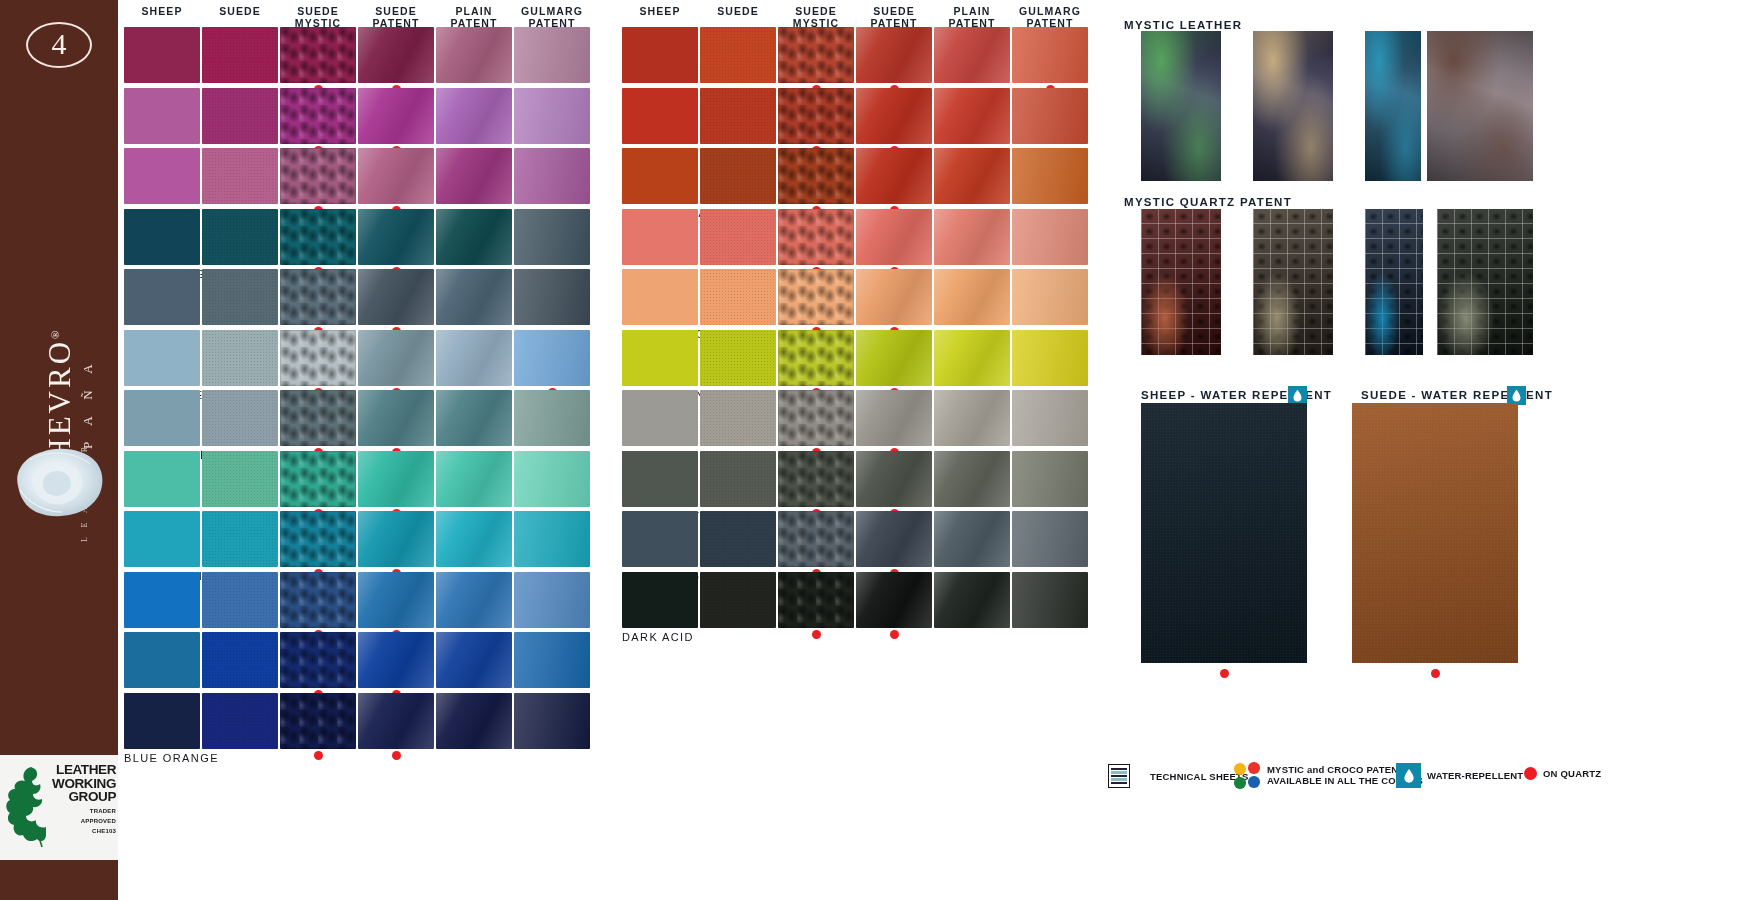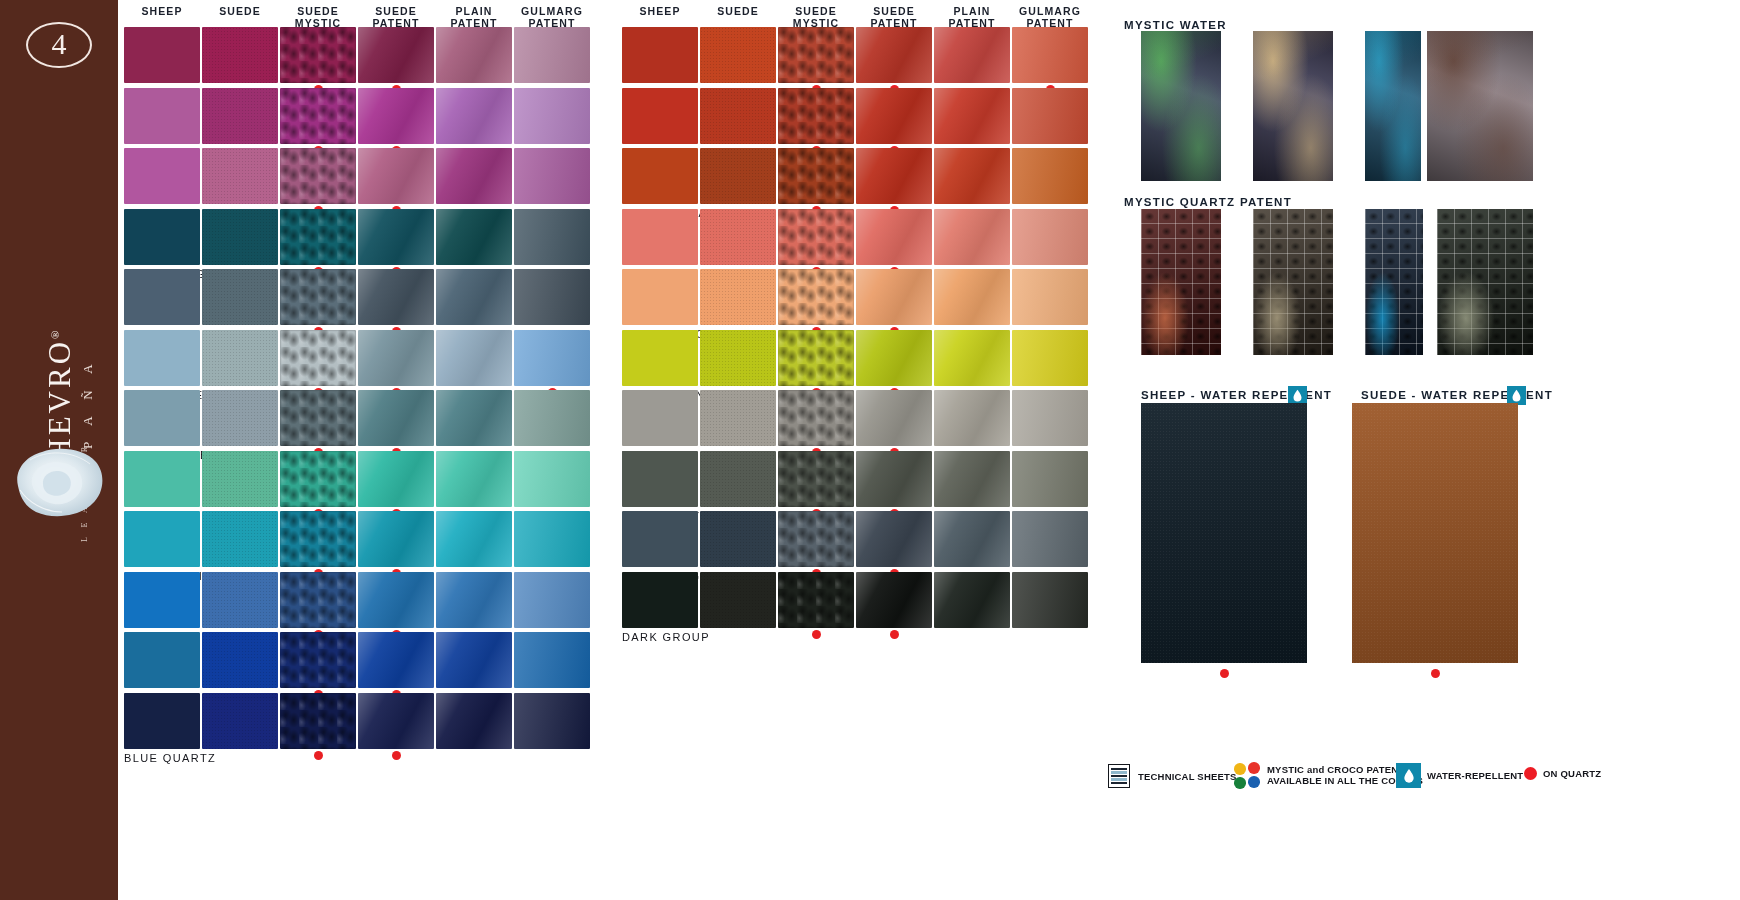--- a/index.html
+++ b/index.html
@@ -122,20 +122,36 @@
           </radialGradient>
         </defs>
         <path d="M8 46 C4 30 16 16 32 12 C48 6 74 8 86 22 C96 34 94 54 82 64 C70 76 44 80 26 72 C14 66 10 56 8 46 Z" fill="url(#rg)"></path>
         <path d="M22 44 C20 32 32 22 46 22 C62 22 74 32 72 46 C70 58 56 66 44 64 C32 62 24 54 22 44 Z" fill="#e7f0f5" opacity=".85"></path>
         <path d="M33 44 C32 36 40 30 49 31 C58 32 63 40 60 48 C57 55 46 58 39 54 C35 52 33 48 33 44 Z" fill="#cfdfe9" opacity=".9"></path>
         <path d="M10 50 C18 62 34 72 52 72" stroke="#ffffff" stroke-width="1.2" fill="none" opacity=".7"></path>
         <path d="M20 20 C36 10 62 10 80 24" stroke="#ffffff" stroke-width="1" fill="none" opacity=".6"></path>
       </svg>
     </div>
 
+    <div class="lwg">
+      <div class="lwg-leaf">
+        <svg viewBox="0 0 44 86" width="44" height="86">
+          <path d="M27 4 C19 6 18 14 21 18 C15 16 9 20 11 26 C5 26 2 32 6 37 C1 39 1 47 6 50 C2 54 4 61 10 62 C8 68 13 74 19 72 C21 78 28 80 33 76 C36 80 42 78 42 72 L42 64 C36 66 31 62 32 57 C28 60 22 58 22 53 C27 52 30 48 29 44 C34 45 39 41 38 36 C33 38 29 35 29 31 C34 31 38 26 36 21 C32 24 28 22 28 18 C33 16 35 10 31 6 Z" fill="#13713a"></path>
+          <path d="M30 58 L38 84" stroke="#13713a" stroke-width="1.6" fill="none"></path>
+        </svg>
+      </div>
+      <div class="lwg-txt">
+        <div class="l1">LEATHER</div>
+        <div class="l2">WORKING</div>
+        <div class="l3">GROUP</div>
+        <div class="lwg-sm">TRADER</div>
+        <div class="lwg-sm">APPROVED</div>
+        <div class="lwg-sm">CHE103</div>
+      </div>
+    </div>
   </div>
 
   <div id="tableL" class="table" style="left: 0px; width: 600px; height: 900px;">
       <div class="col-head" style="left: 124px; top: 6px; width: 76px;">
         <div>SHEEP</div>
       </div>
       <div class="col-head" style="left: 202px; top: 6px; width: 76px;">
         <div>SUEDE</div>
       </div>
       <div class="col-head" style="left: 280px; top: 6px; width: 76px;">
@@ -255,21 +271,21 @@
       <div class="swatch" title="ULTRAMAR" style="left: 514px; top: 632px; width: 76px; height: 56px; background: linear-gradient(100deg, rgba(255, 255, 255, 0.2), rgba(0, 0, 0, 0.1)) rgb(21, 101, 172);"></div>
       <div class="row-name" style="left: 124px; top: 691px;">ULTRAMAR</div>
       <div class="swatch" title="BLUE QUARTZ" style="left: 124px; top: 692.5px; width: 76px; height: 56px; background: rgb(21, 33, 69);"></div>
       <div class="swatch" title="BLUE QUARTZ" style="left: 202px; top: 692.5px; width: 76px; height: 56px; background: radial-gradient(rgba(0, 0, 0, 0.13) 0.6px, transparent 0.7px) 0% 0% / 3px 3px rgb(24, 39, 124);"></div>
       <div class="swatch mystic" title="BLUE QUARTZ" style="left: 280px; top: 692.5px; width: 76px; height: 56px; background: radial-gradient(9px 12px at 30% 30%, rgba(0, 0, 0, 0.45), transparent 65%) 0% 0% / 19px 17px, radial-gradient(9px 12px at 72% 58%, rgba(0, 0, 0, 0.45), transparent 65%) 0% 0% / 19px 17px, radial-gradient(8px 11px at 12% 72%, rgba(255, 255, 255, 0.18), transparent 60%) 0% 0% / 19px 17px rgb(17, 27, 76);"></div>
       <div class="dot" style="left: 313.5px; top: 750.5px; background: rgb(232, 31, 35);"></div>
       <div class="swatch" title="BLUE QUARTZ" style="left: 358px; top: 692.5px; width: 76px; height: 56px; background: linear-gradient(118deg, rgba(255, 255, 255, 0.3) 0%, rgba(255, 255, 255, 0.05) 28%, rgba(0, 0, 0, 0.1) 62%, rgba(255, 255, 255, 0.16) 100%) rgb(23, 31, 79);"></div>
       <div class="dot" style="left: 391.5px; top: 750.5px; background: rgb(232, 31, 35);"></div>
       <div class="swatch" title="BLUE QUARTZ" style="left: 436px; top: 692.5px; width: 76px; height: 56px; background: linear-gradient(118deg, rgba(255, 255, 255, 0.3) 0%, rgba(255, 255, 255, 0.05) 28%, rgba(0, 0, 0, 0.1) 62%, rgba(255, 255, 255, 0.16) 100%) rgb(20, 26, 70);"></div>
       <div class="swatch" title="BLUE QUARTZ" style="left: 514px; top: 692.5px; width: 76px; height: 56px; background: linear-gradient(100deg, rgba(255, 255, 255, 0.2), rgba(0, 0, 0, 0.1)) rgb(19, 26, 63);"></div>
-      <div class="row-name" style="left: 124px; top: 751.5px;">BLUE QUARTZ</div>
+      <div class="row-name" style="left: 124px; top: 751.5px;">BLUE ORANGE</div>
     </div>
   <div id="tableR" class="table" style="left: 498px; width: 600px; height: 900px;">
       <div class="col-head" style="left: 124px; top: 6px; width: 76px;">
         <div>SHEEP</div>
       </div>
       <div class="col-head" style="left: 202px; top: 6px; width: 76px;">
         <div>SUEDE</div>
       </div>
       <div class="col-head" style="left: 280px; top: 6px; width: 76px;">
         <div>SUEDE</div>
@@ -370,24 +386,24 @@
       <div class="swatch" title="ULTIMATE GREY" style="left: 514px; top: 511px; width: 76px; height: 56px; background: linear-gradient(100deg, rgba(255, 255, 255, 0.2), rgba(0, 0, 0, 0.1)) rgb(89, 100, 107);"></div>
       <div class="row-name" style="left: 124px; top: 570px;">ULTIMATE GREY</div>
       <div class="swatch" title="DARK GREY" style="left: 124px; top: 571.5px; width: 76px; height: 56px; background: rgb(19, 29, 25);"></div>
       <div class="swatch" title="DARK GREY" style="left: 202px; top: 571.5px; width: 76px; height: 56px; background: radial-gradient(rgba(0, 0, 0, 0.13) 0.6px, transparent 0.7px) 0% 0% / 3px 3px rgb(34, 36, 31);"></div>
       <div class="swatch mystic" title="DARK GREY" style="left: 280px; top: 571.5px; width: 76px; height: 56px; background: radial-gradient(9px 12px at 30% 30%, rgba(0, 0, 0, 0.45), transparent 65%) 0% 0% / 19px 17px, radial-gradient(9px 12px at 72% 58%, rgba(0, 0, 0, 0.45), transparent 65%) 0% 0% / 19px 17px, radial-gradient(8px 11px at 12% 72%, rgba(255, 255, 255, 0.18), transparent 60%) 0% 0% / 19px 17px rgb(28, 33, 28);"></div>
       <div class="dot" style="left: 313.5px; top: 629.5px; background: rgb(232, 31, 35);"></div>
       <div class="swatch" title="DARK GREY" style="left: 358px; top: 571.5px; width: 76px; height: 56px; background: linear-gradient(118deg, rgba(255, 255, 255, 0.3) 0%, rgba(255, 255, 255, 0.05) 28%, rgba(0, 0, 0, 0.1) 62%, rgba(255, 255, 255, 0.16) 100%) rgb(15, 18, 16);"></div>
       <div class="dot" style="left: 391.5px; top: 629.5px; background: rgb(232, 31, 35);"></div>
       <div class="swatch" title="DARK GREY" style="left: 436px; top: 571.5px; width: 76px; height: 56px; background: linear-gradient(118deg, rgba(255, 255, 255, 0.3) 0%, rgba(255, 255, 255, 0.05) 28%, rgba(0, 0, 0, 0.1) 62%, rgba(255, 255, 255, 0.16) 100%) rgb(29, 36, 31);"></div>
       <div class="swatch" title="DARK GREY" style="left: 514px; top: 571.5px; width: 76px; height: 56px; background: linear-gradient(100deg, rgba(255, 255, 255, 0.2), rgba(0, 0, 0, 0.1)) rgb(38, 42, 37);"></div>
-      <div class="row-name" style="left: 124px; top: 630.5px;">DARK GROUP</div>
+      <div class="row-name" style="left: 124px; top: 630.5px;">DARK ACID</div>
     </div>
   <div id="panels" style="position: absolute; left: 0px; top: 0px; width: 1740px; height: 900px;">
-      <div class="panel-title" style="left: 1124px; top: 19px;">MYSTIC WATER</div>
+      <div class="panel-title" style="left: 1124px; top: 19px;">MYSTIC LEATHER</div>
       <div class="big" style="left: 1141px; top: 31px; width: 80px; height: 150px; background: linear-gradient(155deg, rgba(90, 182, 92, 0.333) 0%, transparent 30%), radial-gradient(at 25% 20%, rgba(90, 182, 92, 0.8), transparent 42%), radial-gradient(at 72% 78%, rgba(90, 182, 92, 0.533), transparent 45%), linear-gradient(20deg, rgba(0, 0, 0, 0.55), rgba(255, 255, 255, 0.12) 60%, rgba(0, 0, 0, 0.4)) rgb(56, 64, 90);"></div>
       <div class="big" style="left: 1253px; top: 31px; width: 80px; height: 150px; background: linear-gradient(155deg, rgba(224, 193, 135, 0.333) 0%, transparent 30%), radial-gradient(at 25% 20%, rgba(224, 193, 135, 0.8), transparent 42%), radial-gradient(at 72% 78%, rgba(224, 193, 135, 0.533), transparent 45%), linear-gradient(20deg, rgba(0, 0, 0, 0.55), rgba(255, 255, 255, 0.12) 60%, rgba(0, 0, 0, 0.4)) rgb(60, 58, 85);"></div>
       <div class="big" style="left: 1365px; top: 31px; width: 56px; height: 150px; background: linear-gradient(155deg, rgba(43, 159, 196, 0.333) 0%, transparent 30%), radial-gradient(at 25% 20%, rgba(43, 159, 196, 0.8), transparent 42%), radial-gradient(at 72% 78%, rgba(43, 159, 196, 0.533), transparent 45%), linear-gradient(20deg, rgba(0, 0, 0, 0.55), rgba(255, 255, 255, 0.12) 60%, rgba(0, 0, 0, 0.4)) rgb(31, 84, 115);"></div>
       <div class="big" style="left: 1427px; top: 31px; width: 106px; height: 150px; background: linear-gradient(155deg, rgba(95, 63, 51, 0.333) 0%, transparent 30%), radial-gradient(at 25% 20%, rgba(95, 63, 51, 0.8), transparent 42%), radial-gradient(at 72% 78%, rgba(95, 63, 51, 0.533), transparent 45%), linear-gradient(20deg, rgba(0, 0, 0, 0.55), rgba(255, 255, 255, 0.12) 60%, rgba(0, 0, 0, 0.4)) rgb(140, 127, 134);"></div>
       <div class="panel-title" style="left: 1124px; top: 196px;">MYSTIC QUARTZ PATENT</div>
       <div class="big" style="left: 1141px; top: 209px; width: 80px; height: 146px; background: radial-gradient(at 30% 75%, rgba(209, 112, 74, 0.8), transparent 30%) 0% 0% / 100% 100%, linear-gradient(90deg, rgba(255, 255, 255, 0.3) 1px, transparent 1px) 0% 0% / 17px 15px, linear-gradient(0deg, rgba(255, 255, 255, 0.3) 1px, transparent 1px) 0% 0% / 17px 15px, radial-gradient(7px 6px, rgba(0, 0, 0, 0.55), transparent 70%) 0% 0% / 17px 15px, linear-gradient(160deg, rgba(255, 255, 255, 0.16), rgba(0, 0, 0, 0.5)) 0% 0% / 100% 100% rgb(74, 18, 16);"></div>
       <div class="big" style="left: 1253px; top: 209px; width: 80px; height: 146px; background: radial-gradient(at 30% 75%, rgba(179, 167, 136, 0.8), transparent 30%) 0% 0% / 100% 100%, linear-gradient(90deg, rgba(255, 255, 255, 0.3) 1px, transparent 1px) 0% 0% / 17px 15px, linear-gradient(0deg, rgba(255, 255, 255, 0.3) 1px, transparent 1px) 0% 0% / 17px 15px, radial-gradient(7px 6px, rgba(0, 0, 0, 0.55), transparent 70%) 0% 0% / 17px 15px, linear-gradient(160deg, rgba(255, 255, 255, 0.16), rgba(0, 0, 0, 0.5)) 0% 0% / 100% 100% rgb(58, 49, 38);"></div>
       <div class="big" style="left: 1365px; top: 209px; width: 58px; height: 146px; background: radial-gradient(at 30% 75%, rgba(22, 154, 209, 0.8), transparent 30%) 0% 0% / 100% 100%, linear-gradient(90deg, rgba(255, 255, 255, 0.3) 1px, transparent 1px) 0% 0% / 17px 15px, linear-gradient(0deg, rgba(255, 255, 255, 0.3) 1px, transparent 1px) 0% 0% / 17px 15px, radial-gradient(7px 6px, rgba(0, 0, 0, 0.55), transparent 70%) 0% 0% / 17px 15px, linear-gradient(160deg, rgba(255, 255, 255, 0.16), rgba(0, 0, 0, 0.5)) 0% 0% / 100% 100% rgb(16, 31, 51);"></div>
       <div class="big" style="left: 1437px; top: 209px; width: 96px; height: 146px; background: radial-gradient(at 30% 75%, rgba(160, 164, 139, 0.8), transparent 30%) 0% 0% / 100% 100%, linear-gradient(90deg, rgba(255, 255, 255, 0.3) 1px, transparent 1px) 0% 0% / 17px 15px, linear-gradient(0deg, rgba(255, 255, 255, 0.3) 1px, transparent 1px) 0% 0% / 17px 15px, radial-gradient(7px 6px, rgba(0, 0, 0, 0.55), transparent 70%) 0% 0% / 17px 15px, linear-gradient(160deg, rgba(255, 255, 255, 0.16), rgba(0, 0, 0, 0.5)) 0% 0% / 100% 100% rgb(26, 33, 25);"></div>
       <div class="panel-title" style="left: 1141px; top: 389px;">SHEEP - WATER REPELLENT</div>
@@ -410,21 +426,21 @@
 
   <div class="legend">
     <div class="lg-item" style="left:0px;top:2px;">
       <div class="ts-icon">
         <i class="d"></i>
           <i></i>
           <i class="d"></i>
           <i></i>
           <i class="d"></i>
       </div>
-      <div class="lg-label" style="margin-left:8px;">TECHNICAL SHEETS</div>
+      <div class="lg-label" style="margin-left:20px;">TECHNICAL SHEETS</div>
     </div>
 
     <div class="lg-item" style="left:126px;top:0px;">
       <div class="four-dots">
         <span id="d0" style="left: 0px; top: 1px; background: rgb(240, 181, 22);"></span>
         <span id="d1" style="left: 14px; top: 0px; background: rgb(232, 50, 42);"></span>
         <span id="d2" style="left: 0px; top: 15px; background: rgb(23, 128, 58);"></span>
         <span id="d3" style="left: 14px; top: 14px; background: rgb(25, 96, 176);"></span>
       </div>
       <div style="margin-left:6px;">

